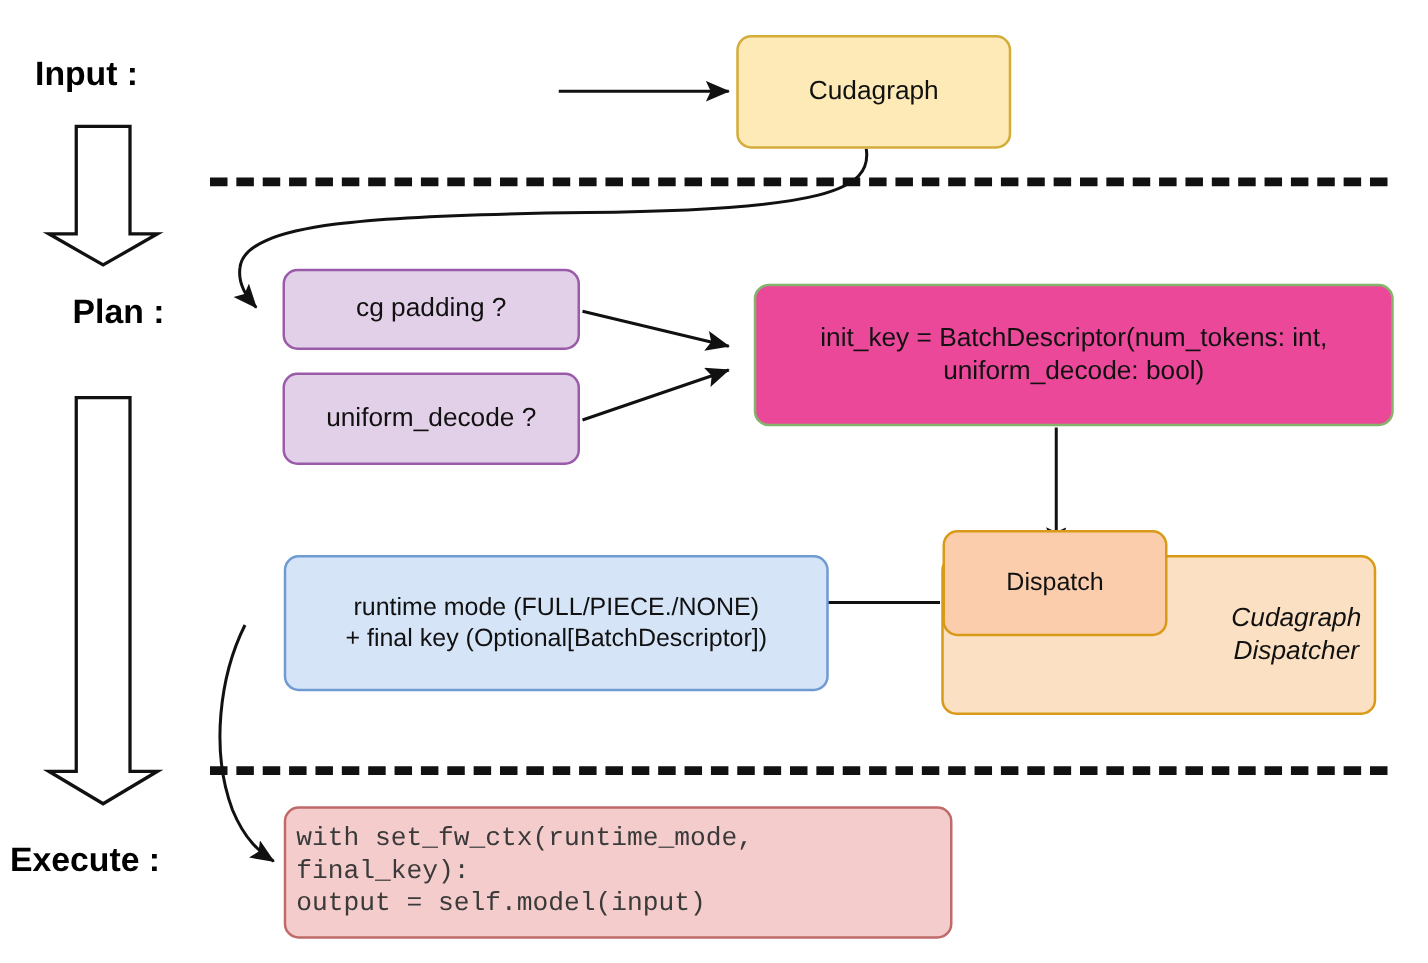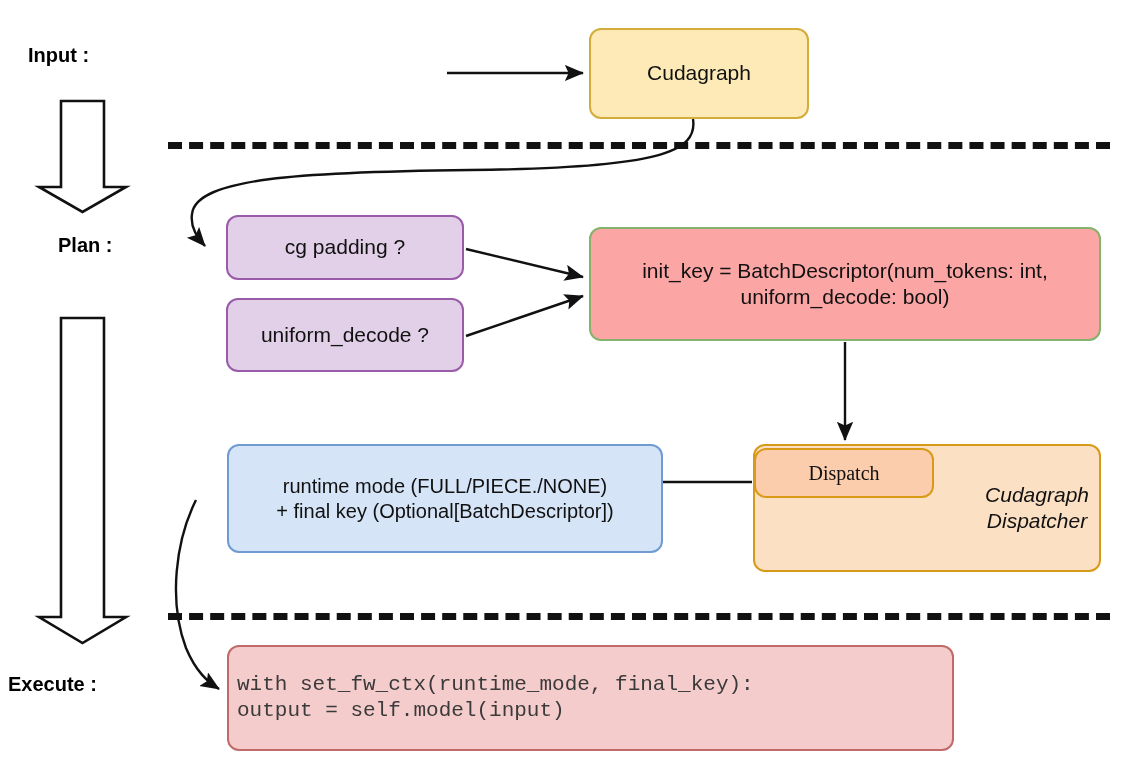--- a/index.html
+++ b/index.html
@@ -12,21 +12,21 @@
     width: 1142px;
     height: 770px;
     background: #ffffff;
     font-family: "Liberation Sans", sans-serif;
     overflow: hidden;
   }
   .stage-label {
     position: absolute;
     font-family: "Liberation Sans", sans-serif;
     font-weight: bold;
-    font-size: 20px;
+    font-size: 27px;
     color: #000000;
     white-space: nowrap;
   }
   .node {
     position: absolute;
     box-sizing: border-box;
     border-radius: 12px;
     border: 2px solid #000;
     display: flex;
     align-items: center;
@@ -35,21 +35,21 @@
     font-family: "Liberation Sans", sans-serif;
     font-size: 21px;
     color: #111111;
     line-height: 1.25;
     padding: 4px 10px;
     white-space: pre-line;
   }
   .node.red    { background: #f5cccc; border-color: #c06a6a; }
   .node.yellow { background: #fdeab6; border-color: #d3ac3a; }
   .node.purple { background: #e2d0e8; border-color: #9a5ca8; }
-  .node.green  { background: #fca5a5; border-color: #85b36c; }
+  .node.green  { background: #ec4899; border-color: #85b36c; margin-left: 14px; }
   .node.blue   { background: #d6e4f7; border-color: #6f9bd2; }
   .node.orange-outer { background: #fce0c3; border-color: #d89a17; }
   .node.orange-inner { background: #fbcdac; border-color: #d89a17; }
   .node.code {
     background: #f5cccc;
     border-color: #c06a6a;
     font-family: "Liberation Mono", monospace;
     font-size: 21px;
     justify-content: flex-start;
     text-align: left;
@@ -118,21 +118,21 @@
 
   <div class="node purple" style="left:226px; top:298px; width:238px; height:74px;">uniform_decode ?</div>
 
   <div class="node green" style="left:589px; top:227px; width:512px; height:114px;">init_key = BatchDescriptor(num_tokens: int,
 uniform_decode: bool)</div>
 
   <div class="node orange-outer" style="left:753px; top:444px; width:348px; height:128px;
               justify-content:flex-end; font-style:italic;">Cudagraph
 Dispatcher</div>
 
-  <div class="node orange-inner" style="left:754px; top:448px; width:180px; height:50px; font-size:20px;font-family:Liberation Serif, serif;">Dispatch</div>
+  <div class="node orange-inner" style="left:754px; top:424px; width:180px; height:85px; font-size:20px;">Dispatch</div>
 
   <div class="node blue" style="left:227px; top:444px; width:436px; height:109px; font-size:20px;">runtime mode (FULL/PIECE./NONE)
 + final key (Optional[BatchDescriptor])</div>
 
-  <div class="node code" style="left:227px; top:645px; width:727px; height:106px;">with set_fw_ctx(runtime_mode, final_key):
+  <div class="node code" style="left:227px; top:645px; width:535px; height:106px;">with set_fw_ctx(runtime_mode, final_key):
     output = self.model(input)</div>
 
 </div>
 
 </body></html>

